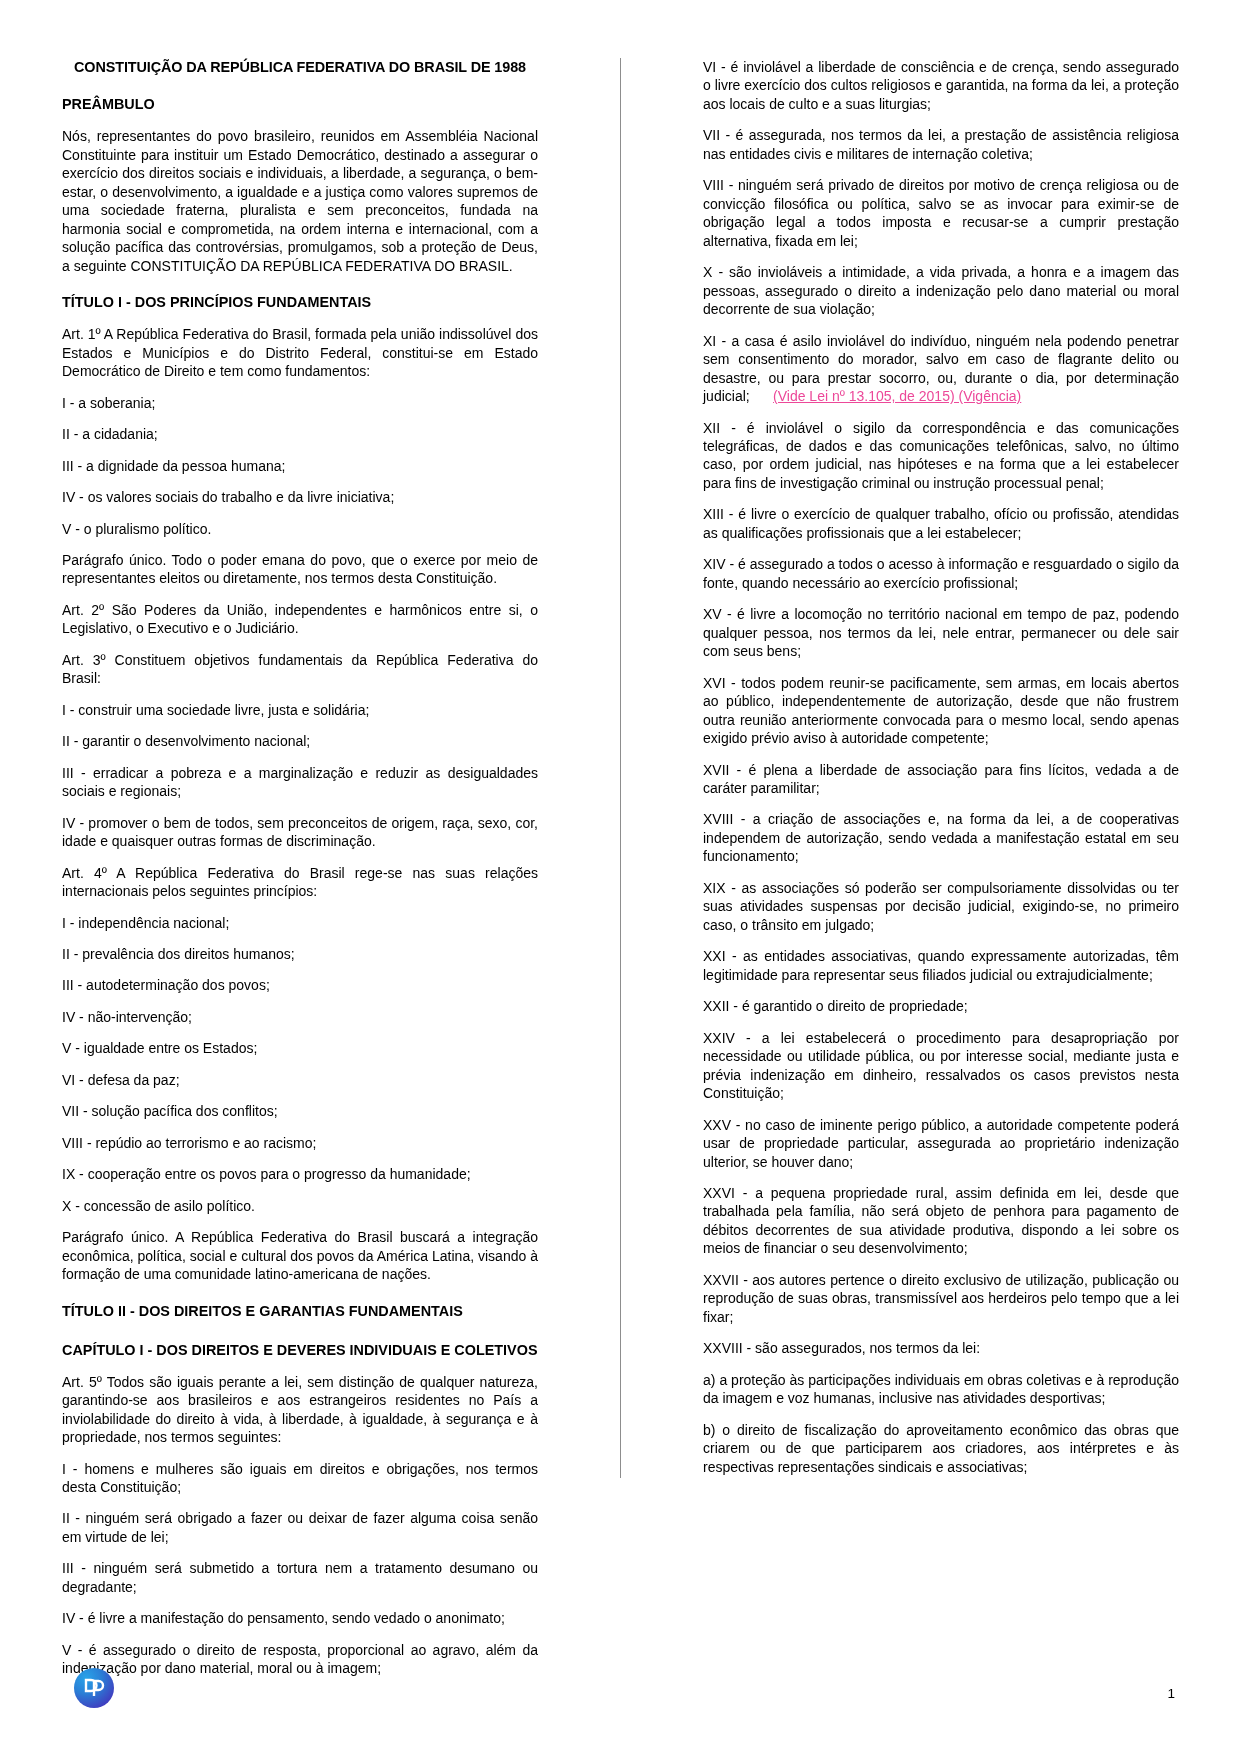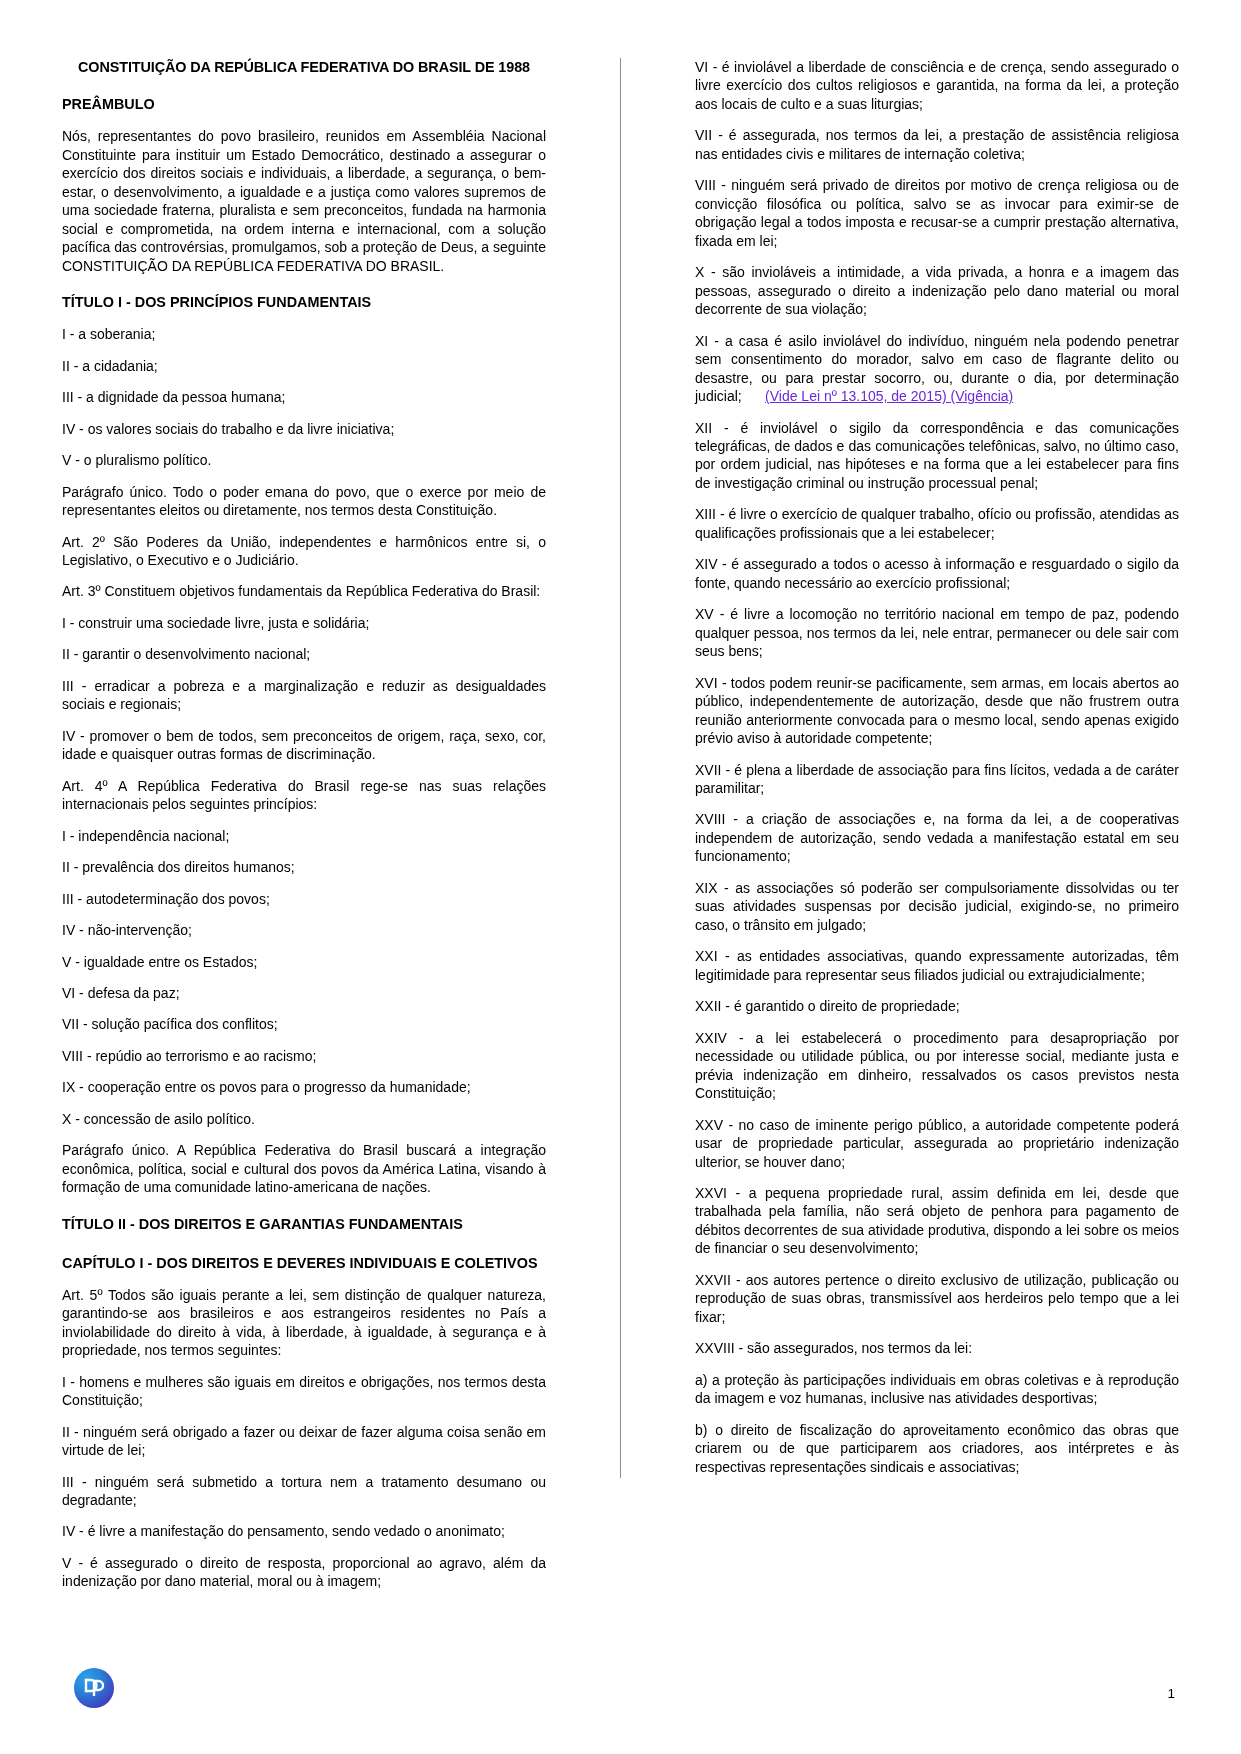--- a/index.html
+++ b/index.html
@@ -22,21 +22,21 @@
     width: 1241px;
     height: 1754px;
     box-sizing: border-box;
     padding: 58px 62px 0 62px;
   }
   .columns {
     position: relative;
     width: 1117px;
     height: 1420px;
     display: flex;
-    gap: 8px;
+    gap: 16px;
     align-items: flex-start;
   }
   .col {
     width: 492px;
     box-sizing: border-box;
   }
   .col-left  { padding-right: 0px; }
   .col-right { padding-left: 0px; }
   .gutter {
     width: 133px;
@@ -74,21 +74,21 @@
     font-size: 14px;
     line-height: 1.32;
     text-align: justify;
     text-justify: inter-word;
     margin: 13px 0 0 0;
     hyphens: none;
   }
   p.body:first-child { margin-top: 0; }
 
   a.vide {
-    color: #6d28d9;
+    color: #ec4899;
     text-decoration: underline;
     white-space: nowrap;
   }
 
   .footer {
     position: absolute;
     left: 62px;
     right: 62px;
     bottom: 42px;
     height: 56px;
@@ -130,20 +130,21 @@
     <div class="col col-left">
 
       <h1 class="doc-title">CONSTITUIÇÃO DA REPÚBLICA FEDERATIVA DO BRASIL DE 1988</h1>
 
       <h2 class="heading">PREÂMBULO</h2>
 
       <p class="body">Nós, representantes do povo brasileiro, reunidos em Assembléia Nacional Constituinte para instituir um Estado Democrático, destinado a assegurar o exercício dos direitos sociais e individuais, a liberdade, a segurança, o bem-estar, o desenvolvimento, a igualdade e a justiça como valores supremos de uma sociedade fraterna, pluralista e sem preconceitos, fundada na harmonia social e comprometida, na ordem interna e internacional, com a solução pacífica das controvérsias, promulgamos, sob a proteção de Deus, a seguinte CONSTITUIÇÃO DA REPÚBLICA FEDERATIVA DO BRASIL.</p>
 
       <h2 class="heading">TÍTULO I - DOS PRINCÍPIOS FUNDAMENTAIS</h2>
 
+      <p class="body">Art. 1º A República Federativa do Brasil, formada pela união indissolúvel dos Estados e Municípios e do Distrito Federal, constitui-se em Estado Democrático de Direito e tem como fundamentos:</p>
       <p class="body">I - a soberania;</p>
       <p class="body">II - a cidadania;</p>
       <p class="body">III - a dignidade da pessoa humana;</p>
       <p class="body">IV - os valores sociais do trabalho e da livre iniciativa;</p>
       <p class="body">V - o pluralismo político.</p>
       <p class="body">Parágrafo único. Todo o poder emana do povo, que o exerce por meio de representantes eleitos ou diretamente, nos termos desta Constituição.</p>
 
       <p class="body">Art. 2º São Poderes da União, independentes e harmônicos entre si, o Legislativo, o Executivo e o Judiciário.</p>
 
       <p class="body">Art. 3º Constituem objetivos fundamentais da República Federativa do Brasil:</p>

